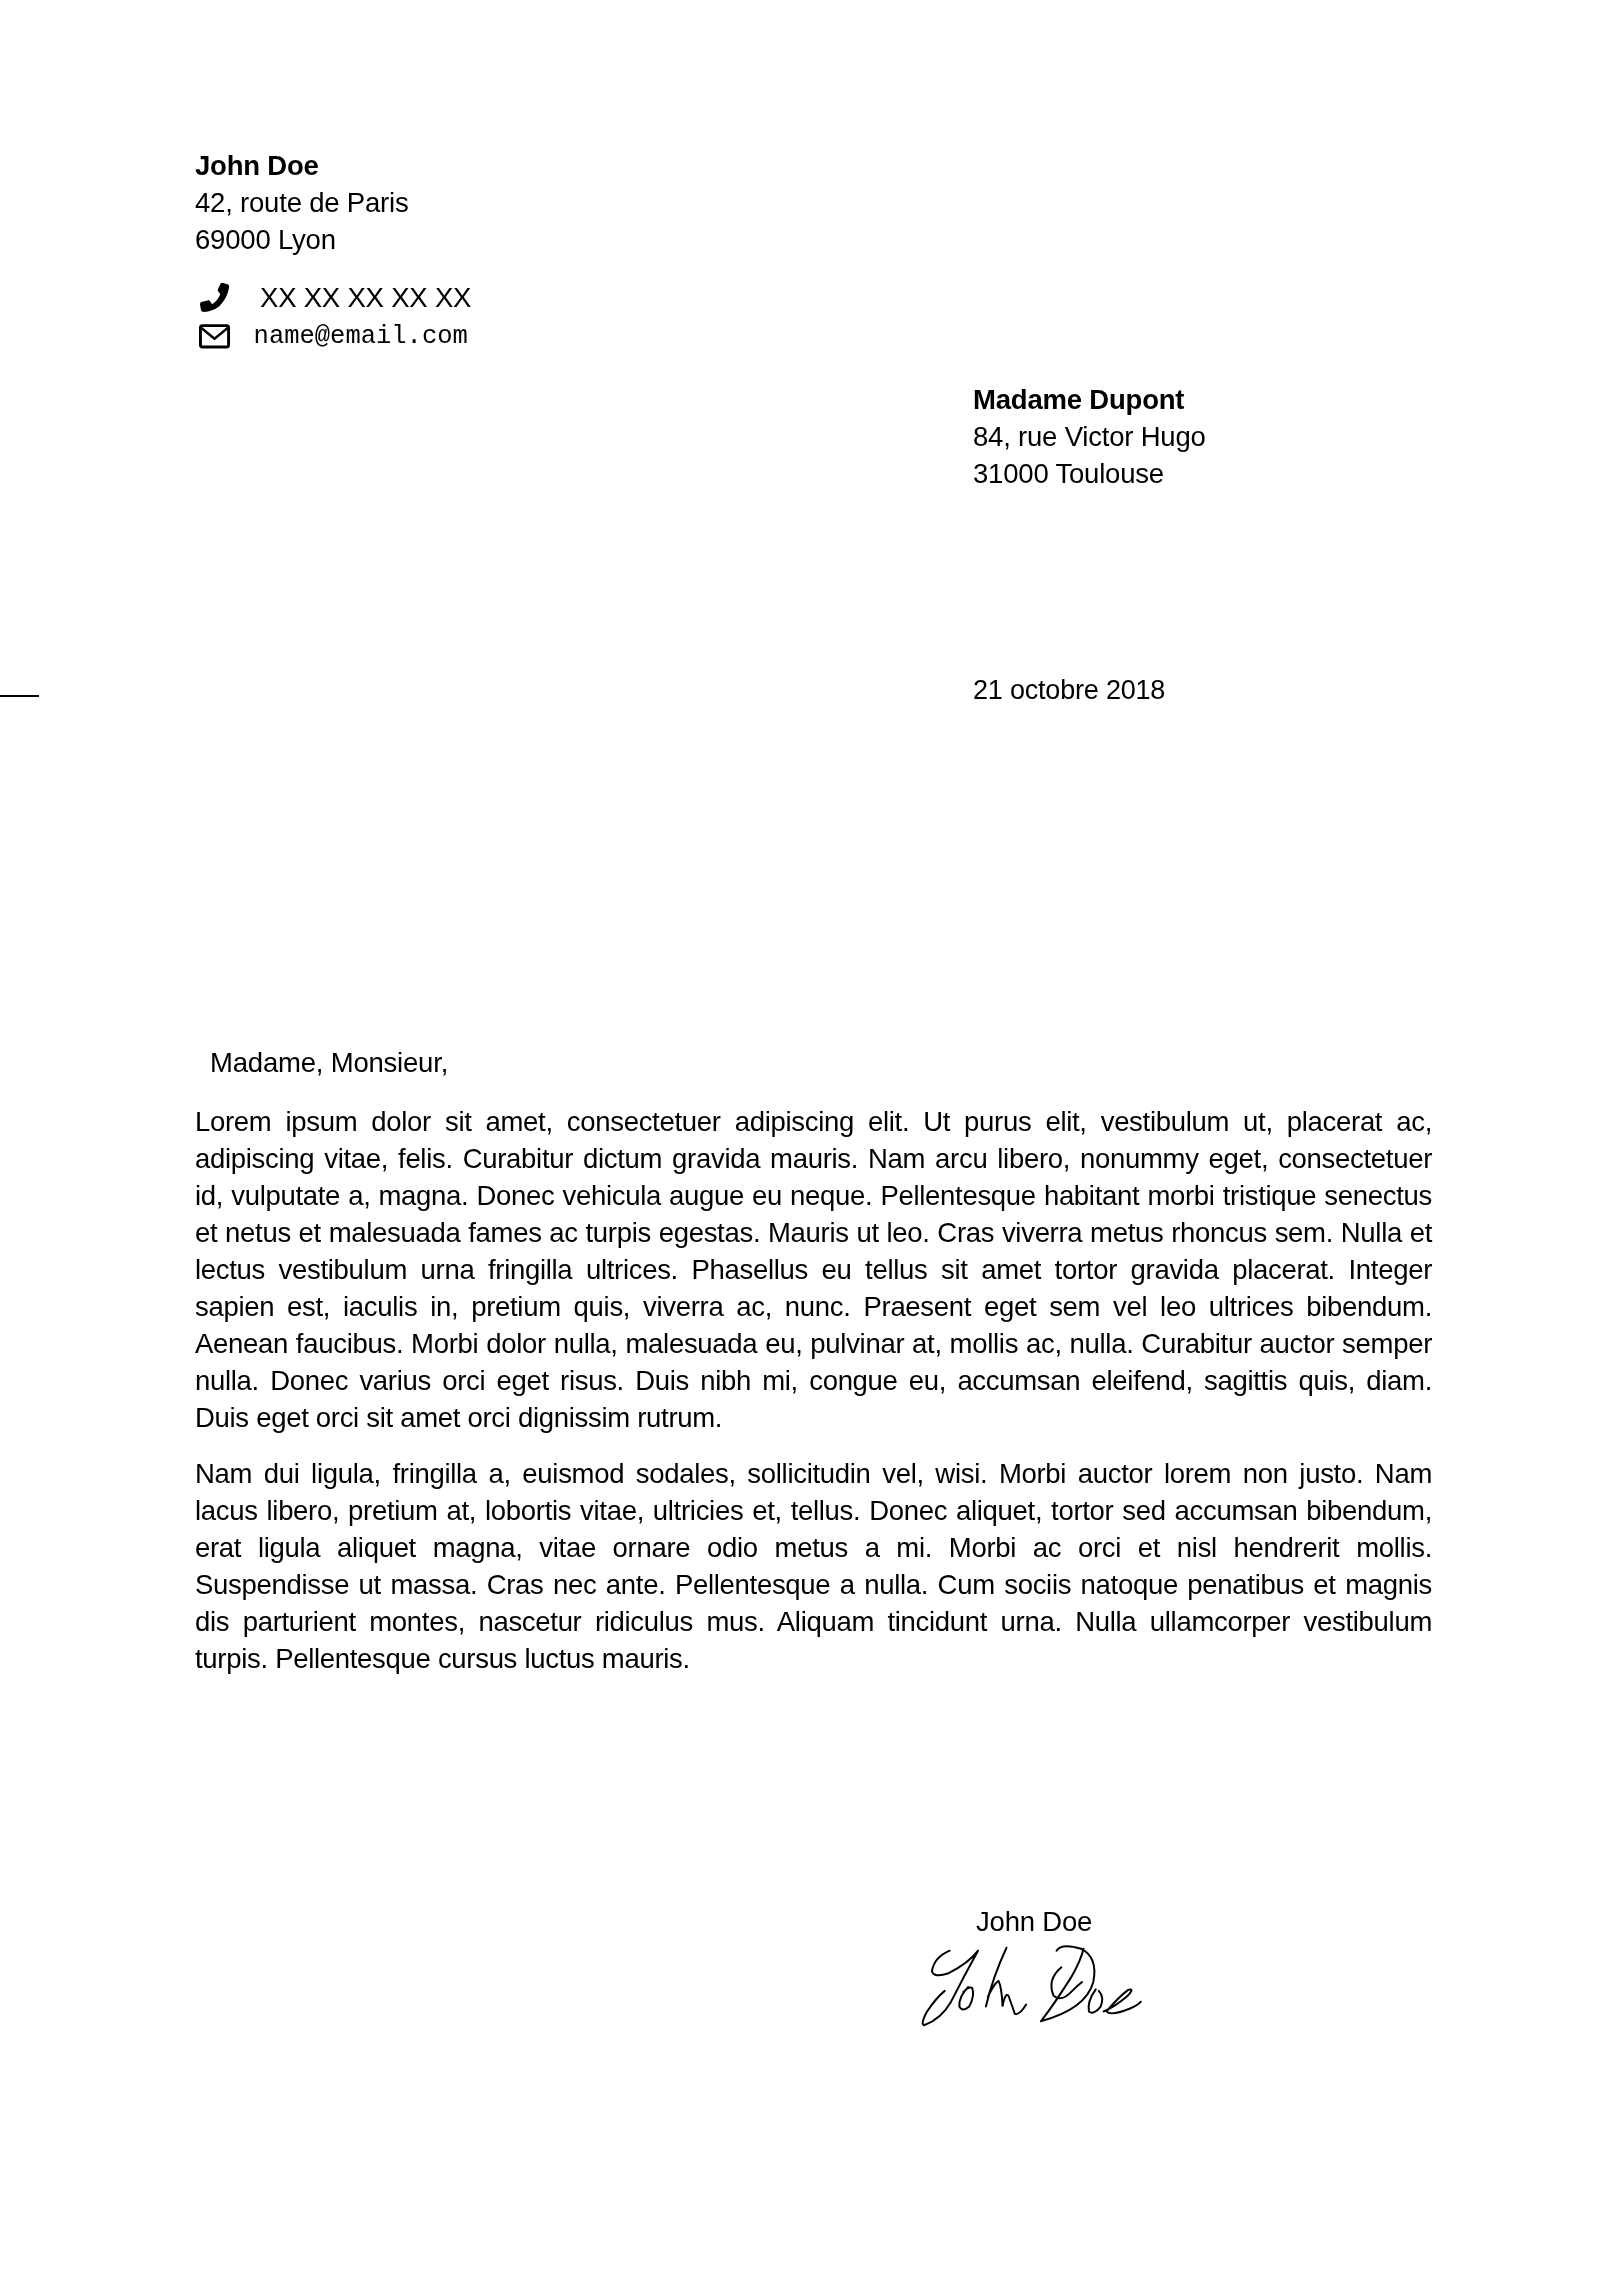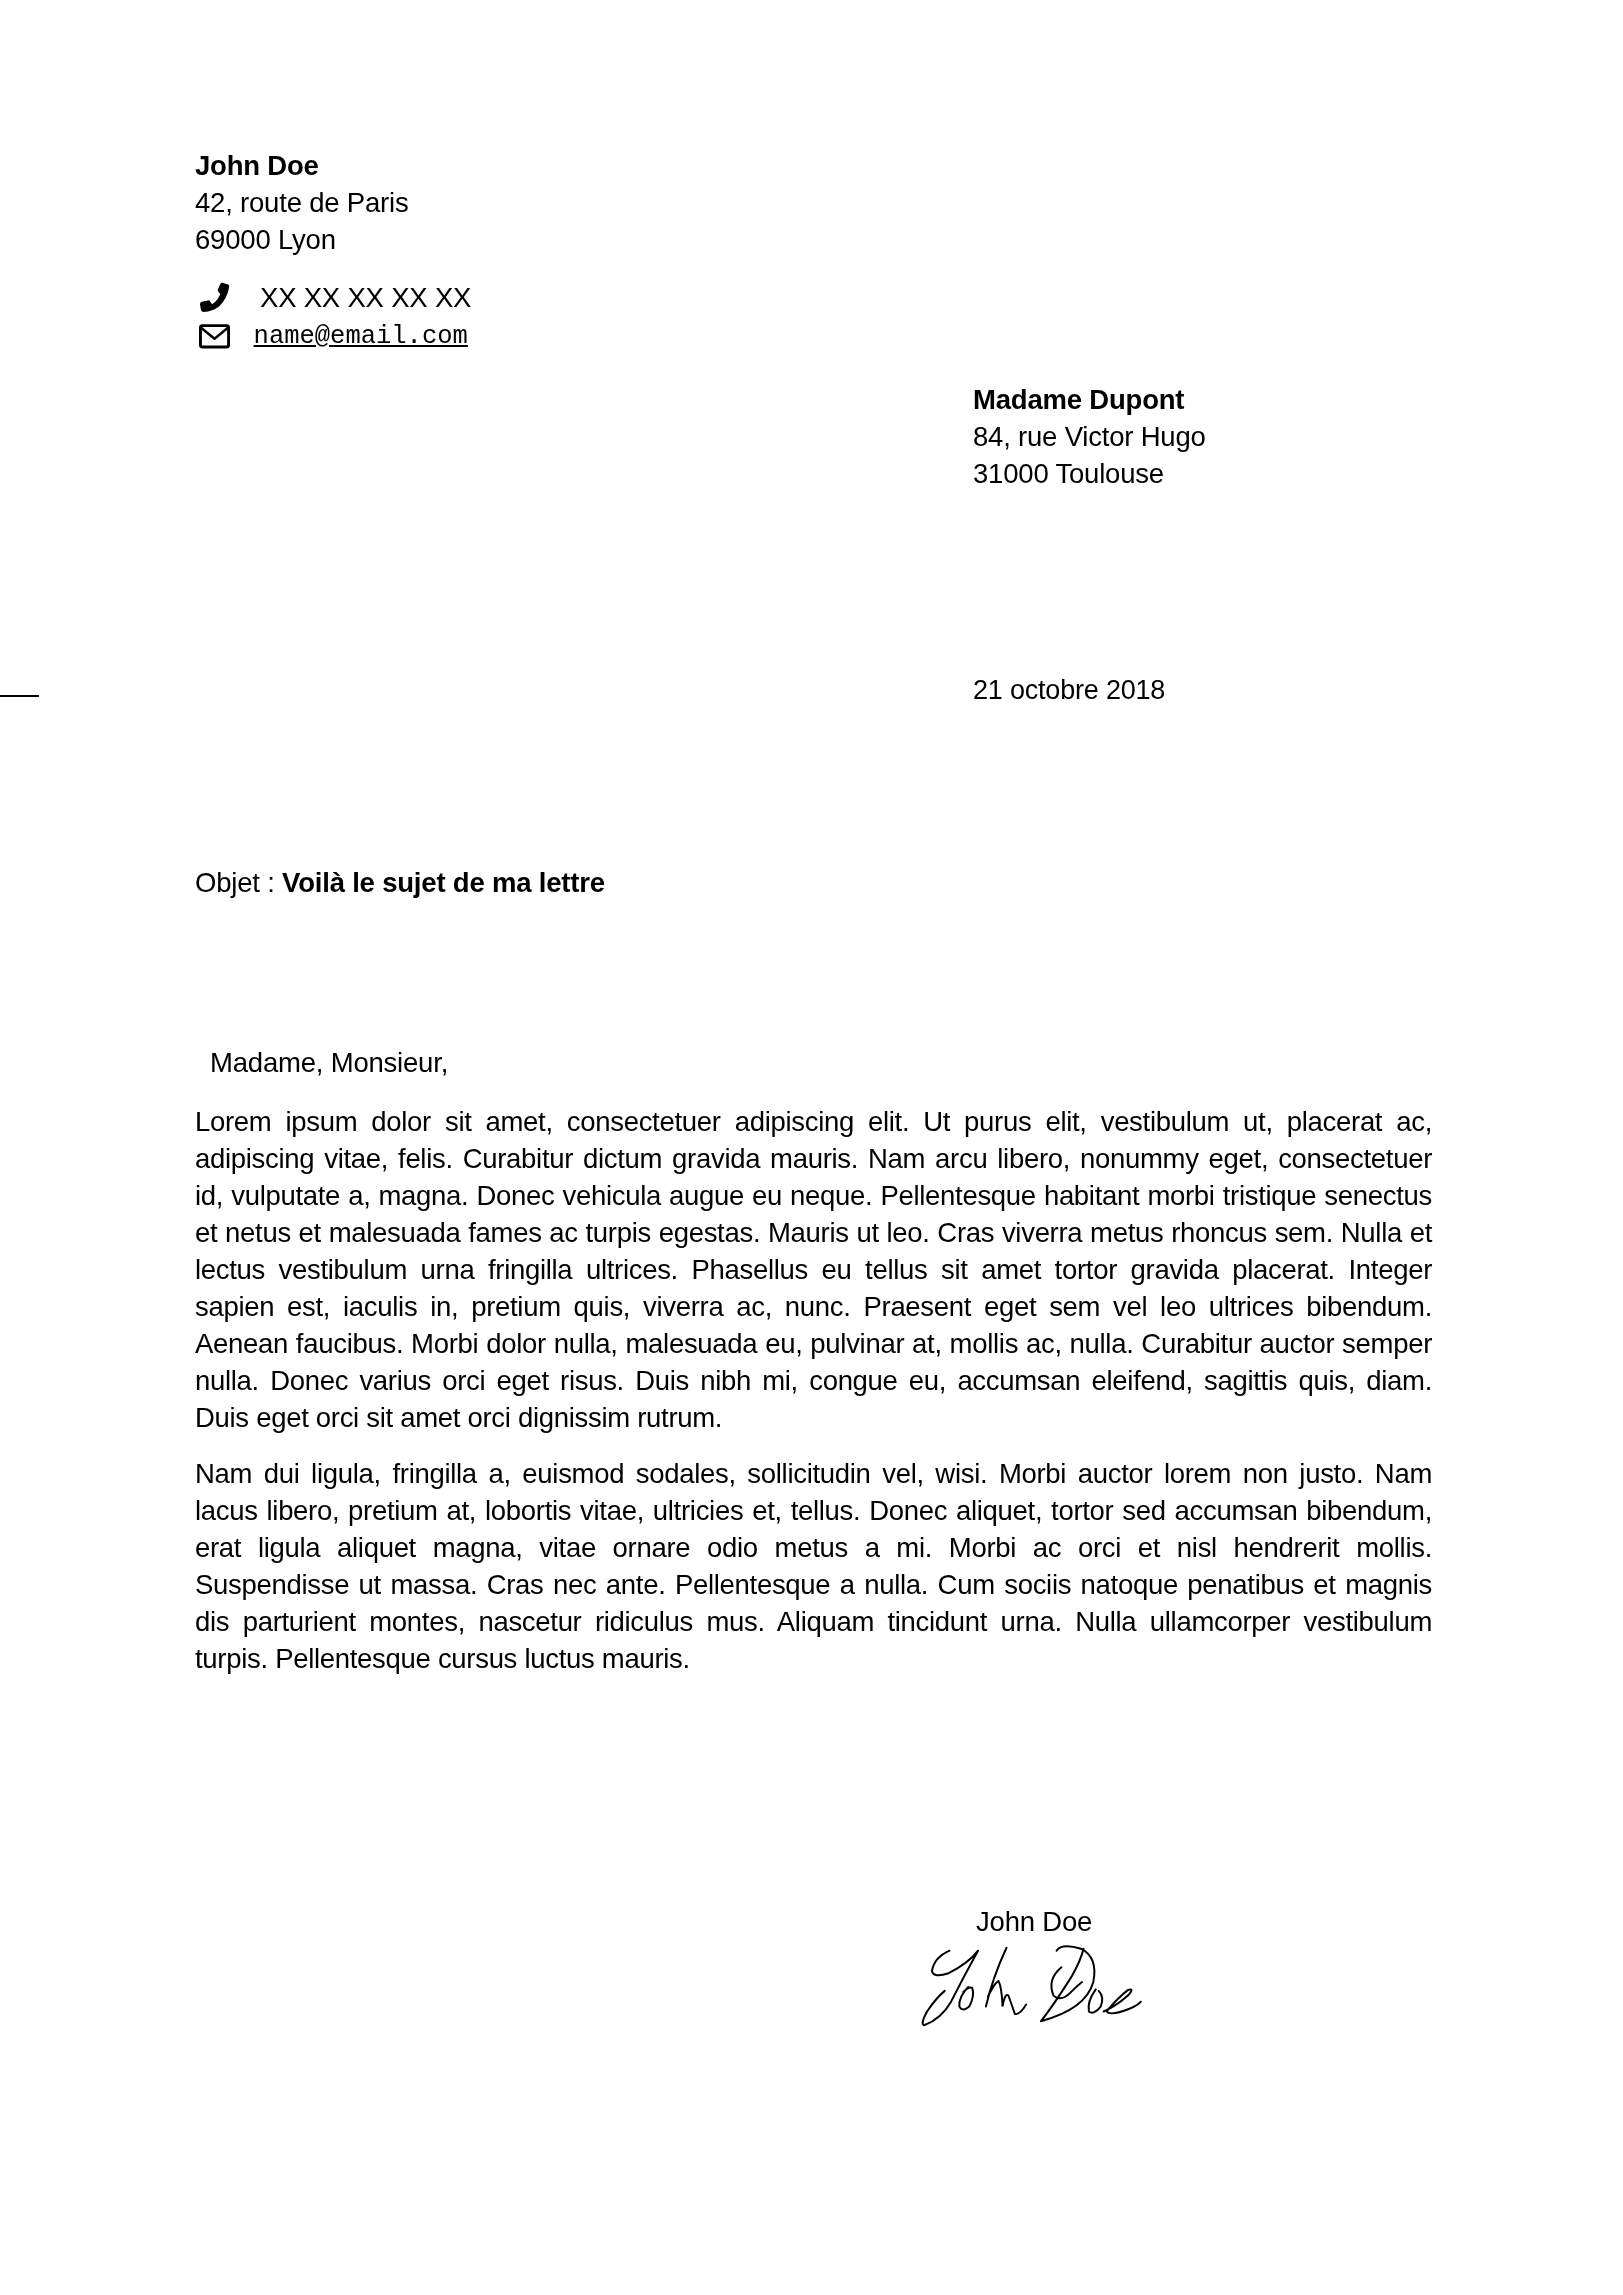--- a/index.html
+++ b/index.html
@@ -13,21 +13,21 @@
   .bold { font-weight: bold; }
 
   
   #sender { left: 195px; top: 147px; }
   #sender div { font-size: 27.5px; line-height: 37px; letter-spacing: -0.2px; }
 
   
   .contact-row { position: absolute; left: 199px; display: flex; align-items: center; }
   .contact-row .icon { width: 33px; height: 31px; display: flex; align-items: center; justify-content: flex-start; }
   #phone-row { top: 282px; }
-  #email-row { top: 321px; text-decoration: underline; }
+  #email-row { top: 321px; }
   #phone-text { font-size: 27.5px; line-height: 31px; margin-left: 28px; letter-spacing: -0.2px; }
   #email-text { font-family: "Liberation Mono", "DejaVu Sans Mono", monospace; font-size: 25.5px; line-height: 31px; margin-left: 21.6px; }
 
   
   #recipient { left: 973px; top: 381px; }
   #recipient div { font-size: 27.5px; line-height: 37px; letter-spacing: -0.2px; }
 
   
   #fold-mark { position: absolute; left: 0; top: 695px; width: 39px; height: 2px; background: #000; }
 
@@ -89,23 +89,20 @@
   <div id="recipient" class="abs">
     <div class="bold">Madame Dupont</div>
     <div>84, rue Victor Hugo</div>
     <div>31000 Toulouse</div>
   </div>
 
   <div id="fold-mark"></div>
 
   <div id="date" class="abs">21 octobre 2018</div>
 
-  <div id="subject" class="abs">
-    <span>Objet : </span><span class="bold">Voilà le sujet de ma lettre</span>
-  </div>
 
   <div id="opening" class="abs">Madame, Monsieur,</div>
 
   <div id="body" lang="la">
     <p>Lorem ipsum dolor sit amet, consectetuer adipiscing elit. Ut purus elit, vestibulum ut, placerat ac, adipiscing vitae, felis. Curabitur dictum gravida mauris. Nam arcu libero, nonummy eget, consectetuer id, vulputate a, magna. Donec vehicula augue eu neque. Pellentesque habitant morbi tristique senectus et netus et malesuada fames ac turpis egestas. Mauris ut leo. Cras viverra metus rhoncus sem. Nulla et lectus vestibulum urna fringilla ultrices. Phasellus eu tellus sit amet tortor gravida placerat. Integer sapien est, iaculis in, pretium quis, viverra ac, nunc. Praesent eget sem vel leo ultrices bibendum. Aenean faucibus. Morbi dolor nulla, malesuada eu, pulvinar at, mollis ac, nulla. Curabitur auctor semper nulla. Donec varius orci eget risus. Duis nibh mi, congue eu, accumsan eleifend, sagittis quis, diam. Duis eget orci sit amet orci dignissim rutrum.</p>
     <p>Nam dui ligula, fringilla a, euismod sodales, sollicitudin vel, wisi. Morbi auctor lorem non justo. Nam lacus libero, pretium at, lobortis vitae, ultricies et, tellus. Donec aliquet, tortor sed accumsan bibendum, erat ligula aliquet magna, vitae ornare odio metus a mi. Morbi ac orci et nisl hendrerit mollis. Suspendisse ut massa. Cras nec ante. Pellentesque a nulla. Cum sociis natoque penatibus et magnis dis parturient montes, nascetur ridiculus mus. Aliquam tincidunt urna. Nulla ullamcorper vestibulum turpis. Pellentesque cursus luctus mauris.</p>
   </div>
 
 
   <div id="signature-name" class="abs">John Doe</div>

